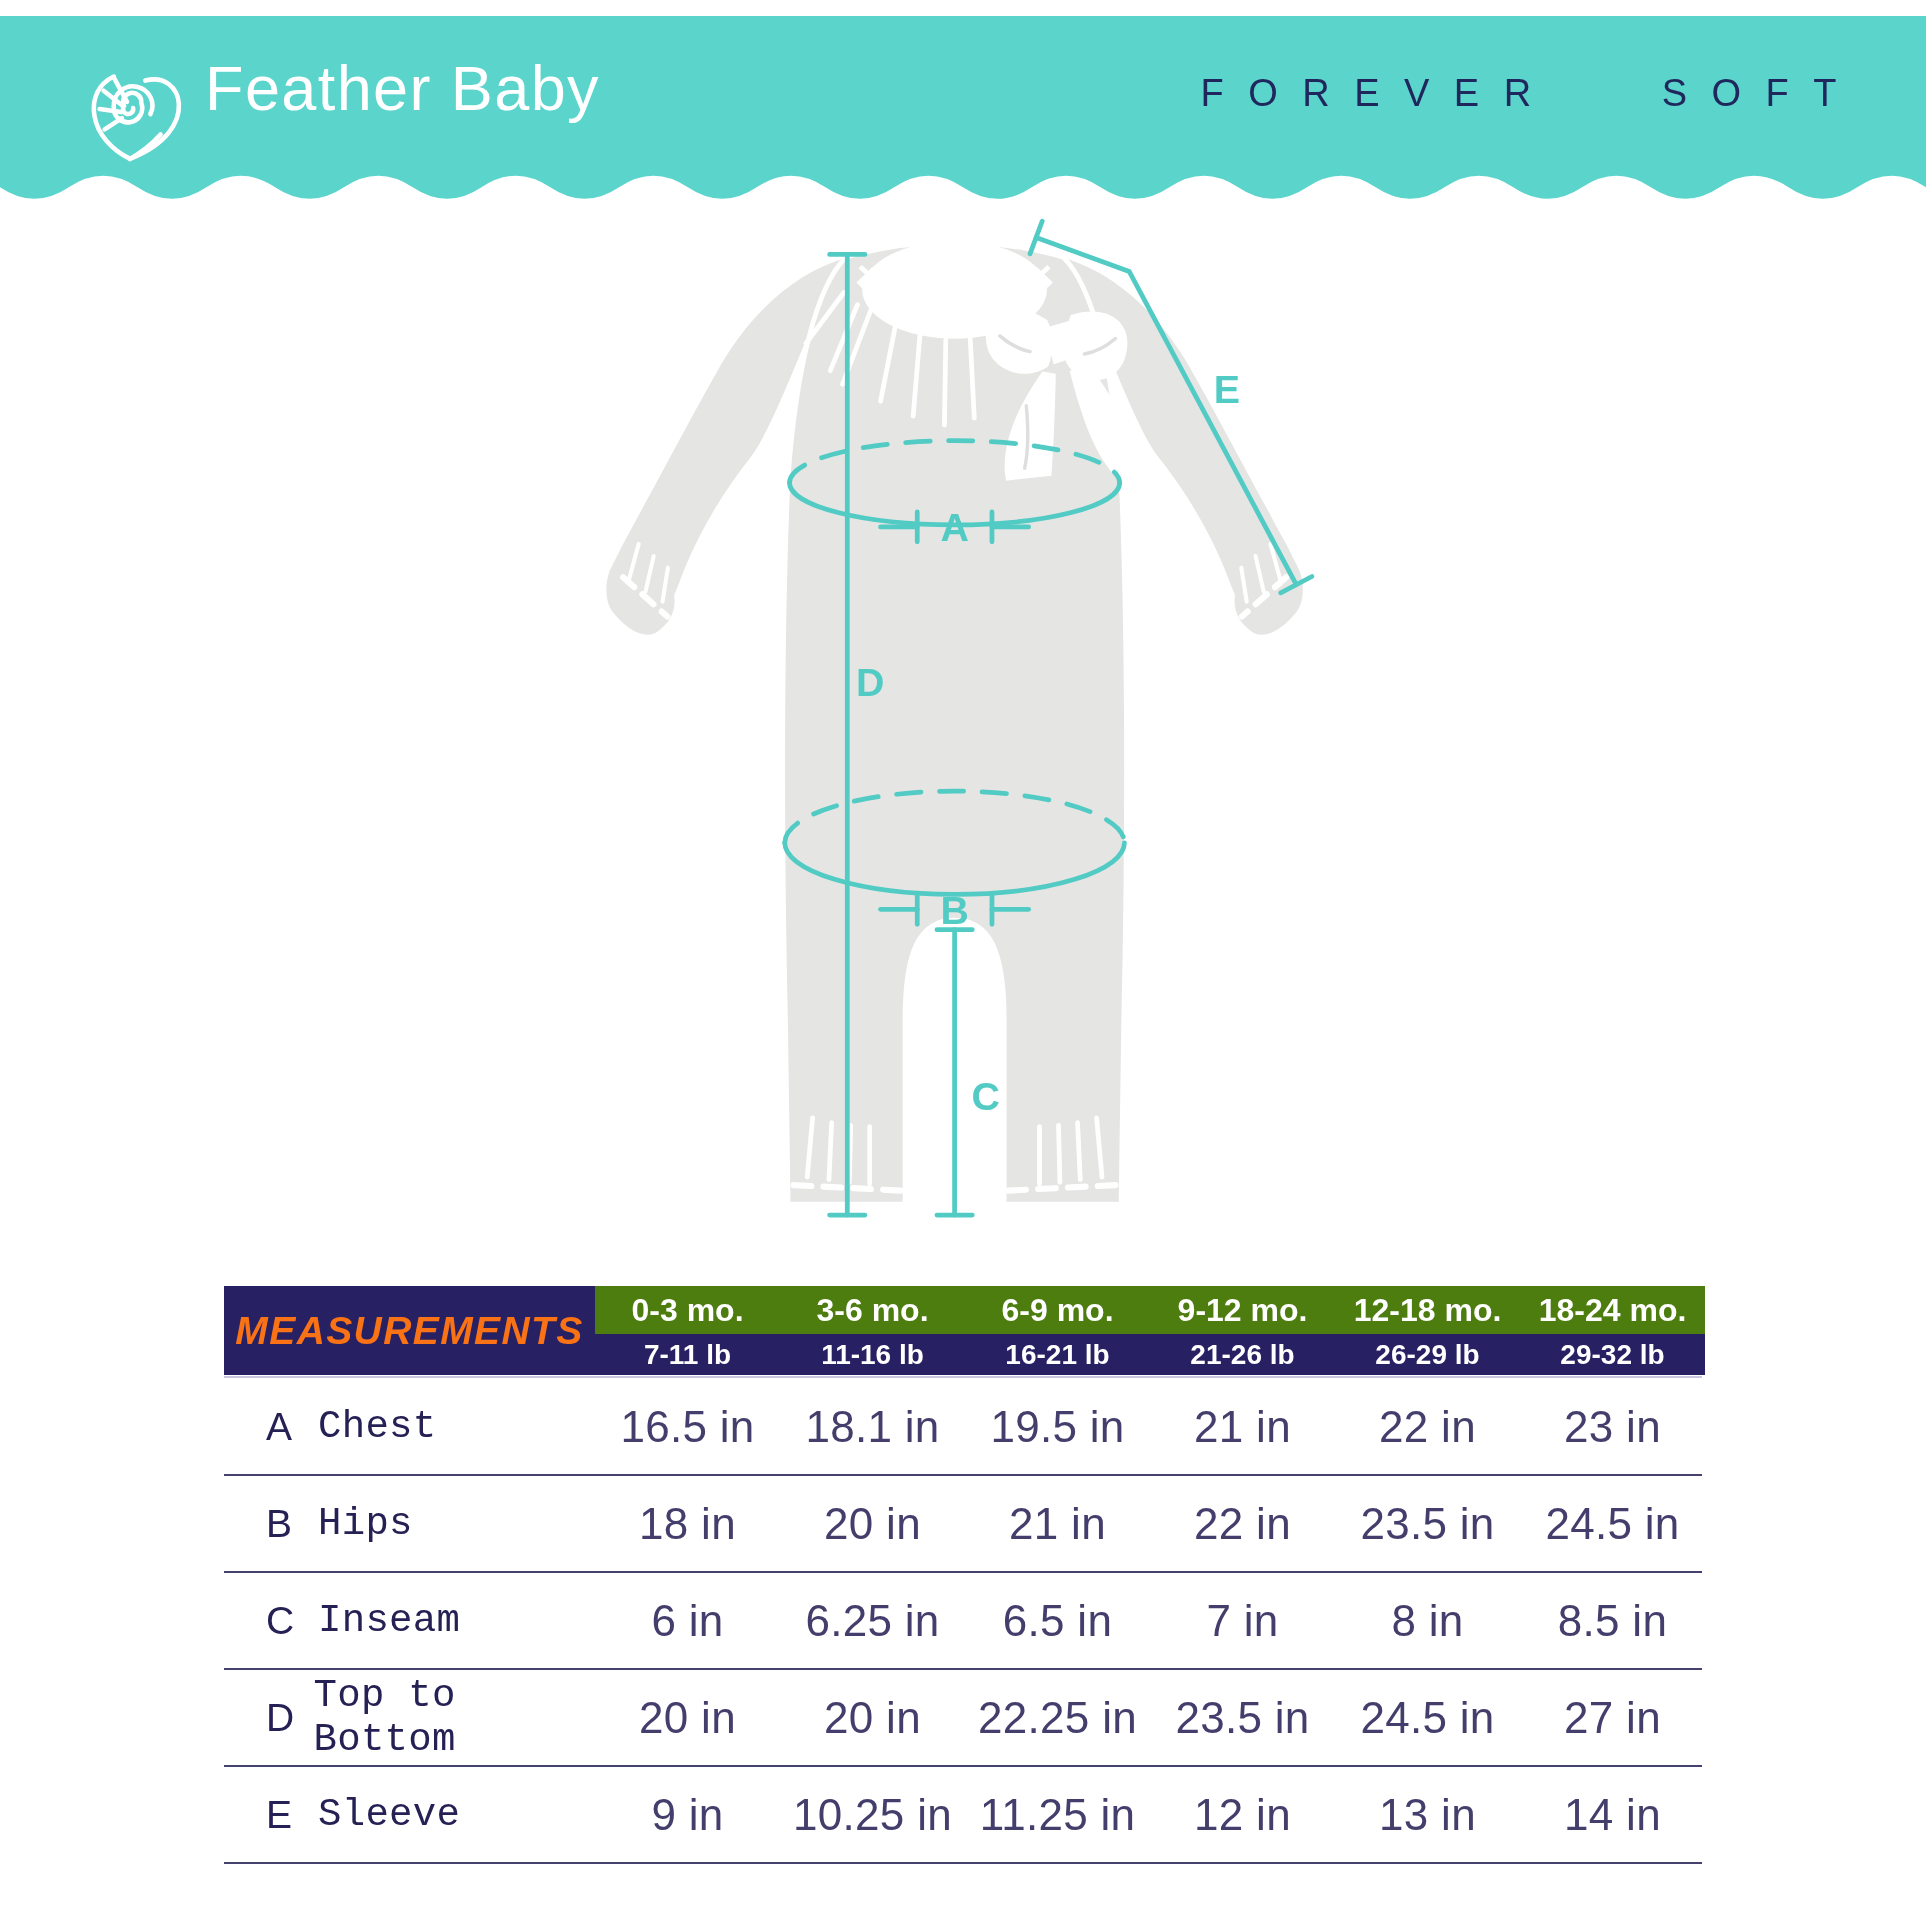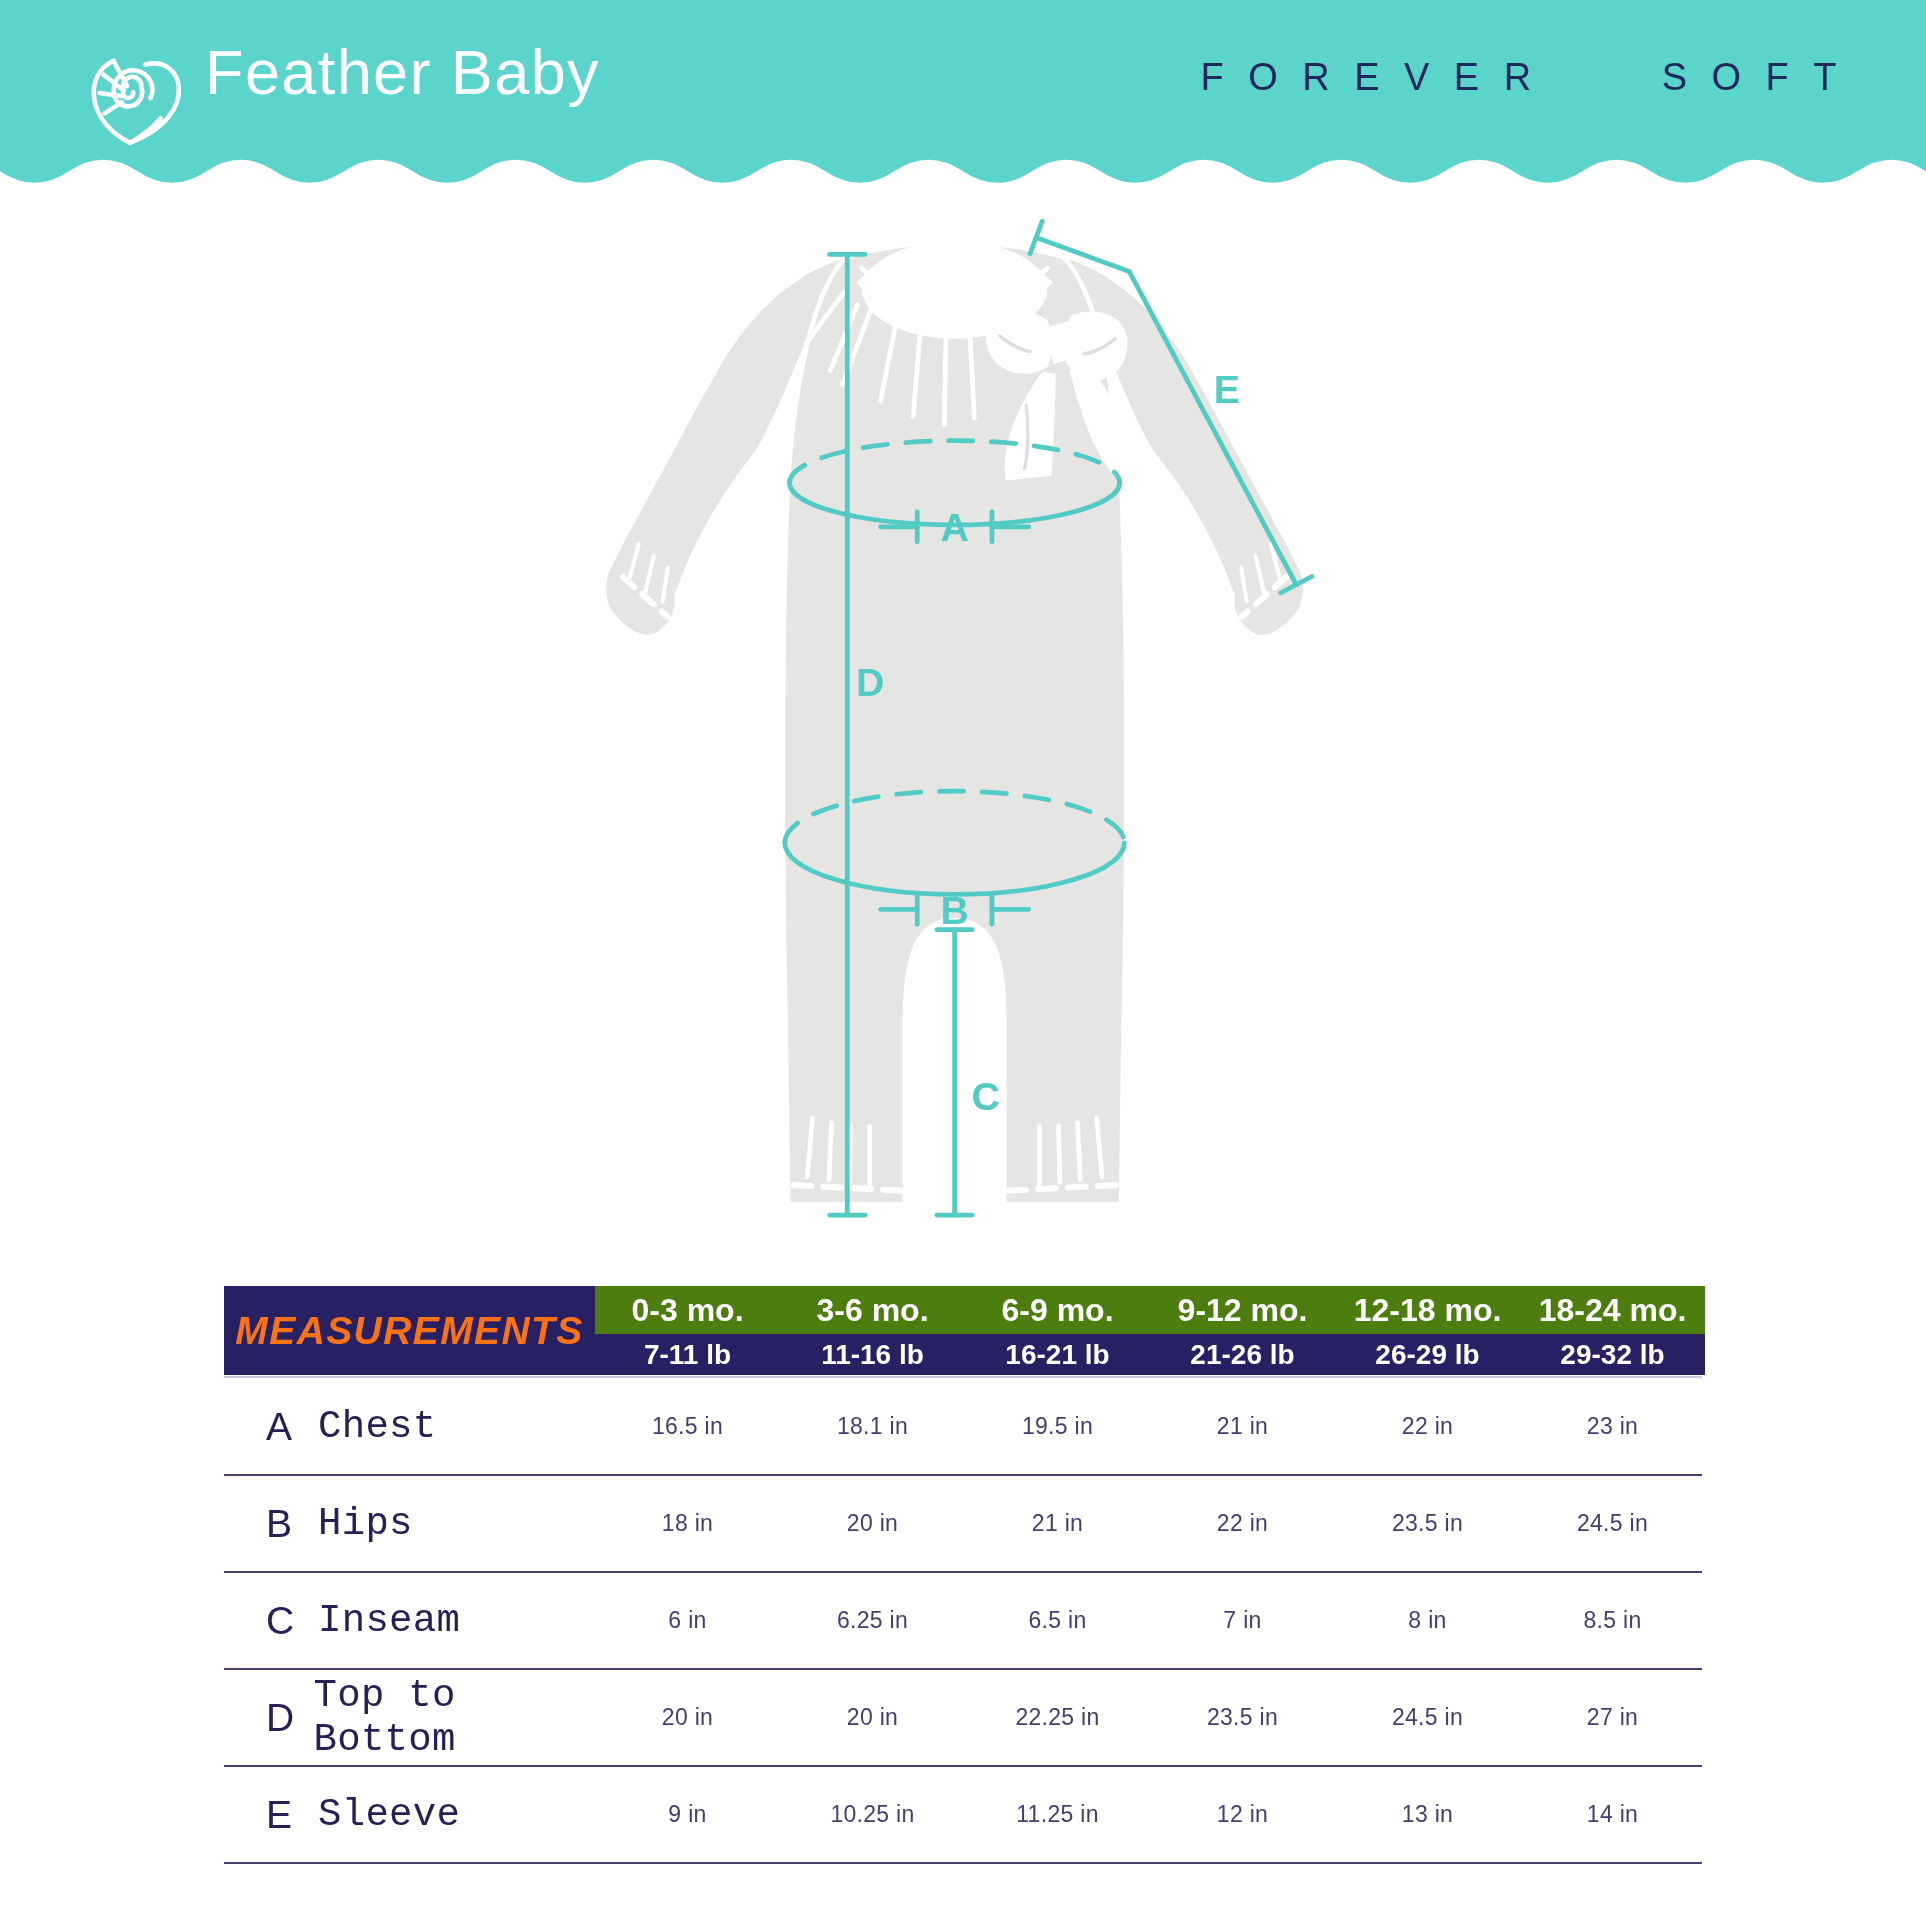--- a/index.html
+++ b/index.html
@@ -1,21 +1,21 @@
 <!DOCTYPE html>
 <html style="font-size:11px"><head>
 <meta charset="utf-8">
 <style>
   html,body{margin:0;padding:0;}
   body{
     width:1926px;height:1926px;position:relative;background:#ffffff;
     font-family:"Liberation Sans",sans-serif;overflow:hidden;
   }
   
-  .hdr{position:absolute;left:0;top:0;width:1926px;height:204px;}
+  .hdr{position:absolute;left:0;top:16px;width:1926px;height:204px;}
   .hdr svg.wave{position:absolute;left:0;top:0;}
   .brand-row{position:absolute;left:0;top:0;width:1926px;height:163px;}
   .logo{position:absolute;left:65px;top:28.5px;width:122px;height:122px;}
   .brand{
     position:absolute;left:205px;top:38px;color:#ffffff;font-size:63px;
     font-weight:400;letter-spacing:1.4px;line-height:1.1;
   }
   .tagline{
     position:absolute;right:65px;top:56px;color:#1f275c;font-size:38px;
     font-weight:400;letter-spacing:24.5px;word-spacing:71px;white-space:nowrap;
@@ -48,21 +48,21 @@
     display:grid;grid-template-columns:371px repeat(6,185px);
     height:97px;box-sizing:border-box;border-bottom:2px solid #46426f;
     align-items:center;
   }
   .rowhead{display:flex;align-items:center;gap:0;}
   .rletter{
     width:52px;margin-left:42px;font-size:39px;color:#262155;font-weight:400;
   }
   .rname{font-size:39px;color:#262155;font-weight:400;letter-spacing:0.3px;font-family:Liberation Mono, monospace;}
   .rval{
-    text-align:center;font-size:23px;color:#433e6b;font-weight:400;
+    text-align:center;font-size:44px;color:#433e6b;font-weight:400;
     letter-spacing:0.3px;
   }
 </style>
 </head>
 <body>
 
 <div class="hdr">
   <svg class="wave" width="1926" height="204" viewBox="0 0 2835 300">
     <path fill="#5bd4cc" d="M0,252
       q50.6,34 101.25,0 q50.6,-34 101.25,0

